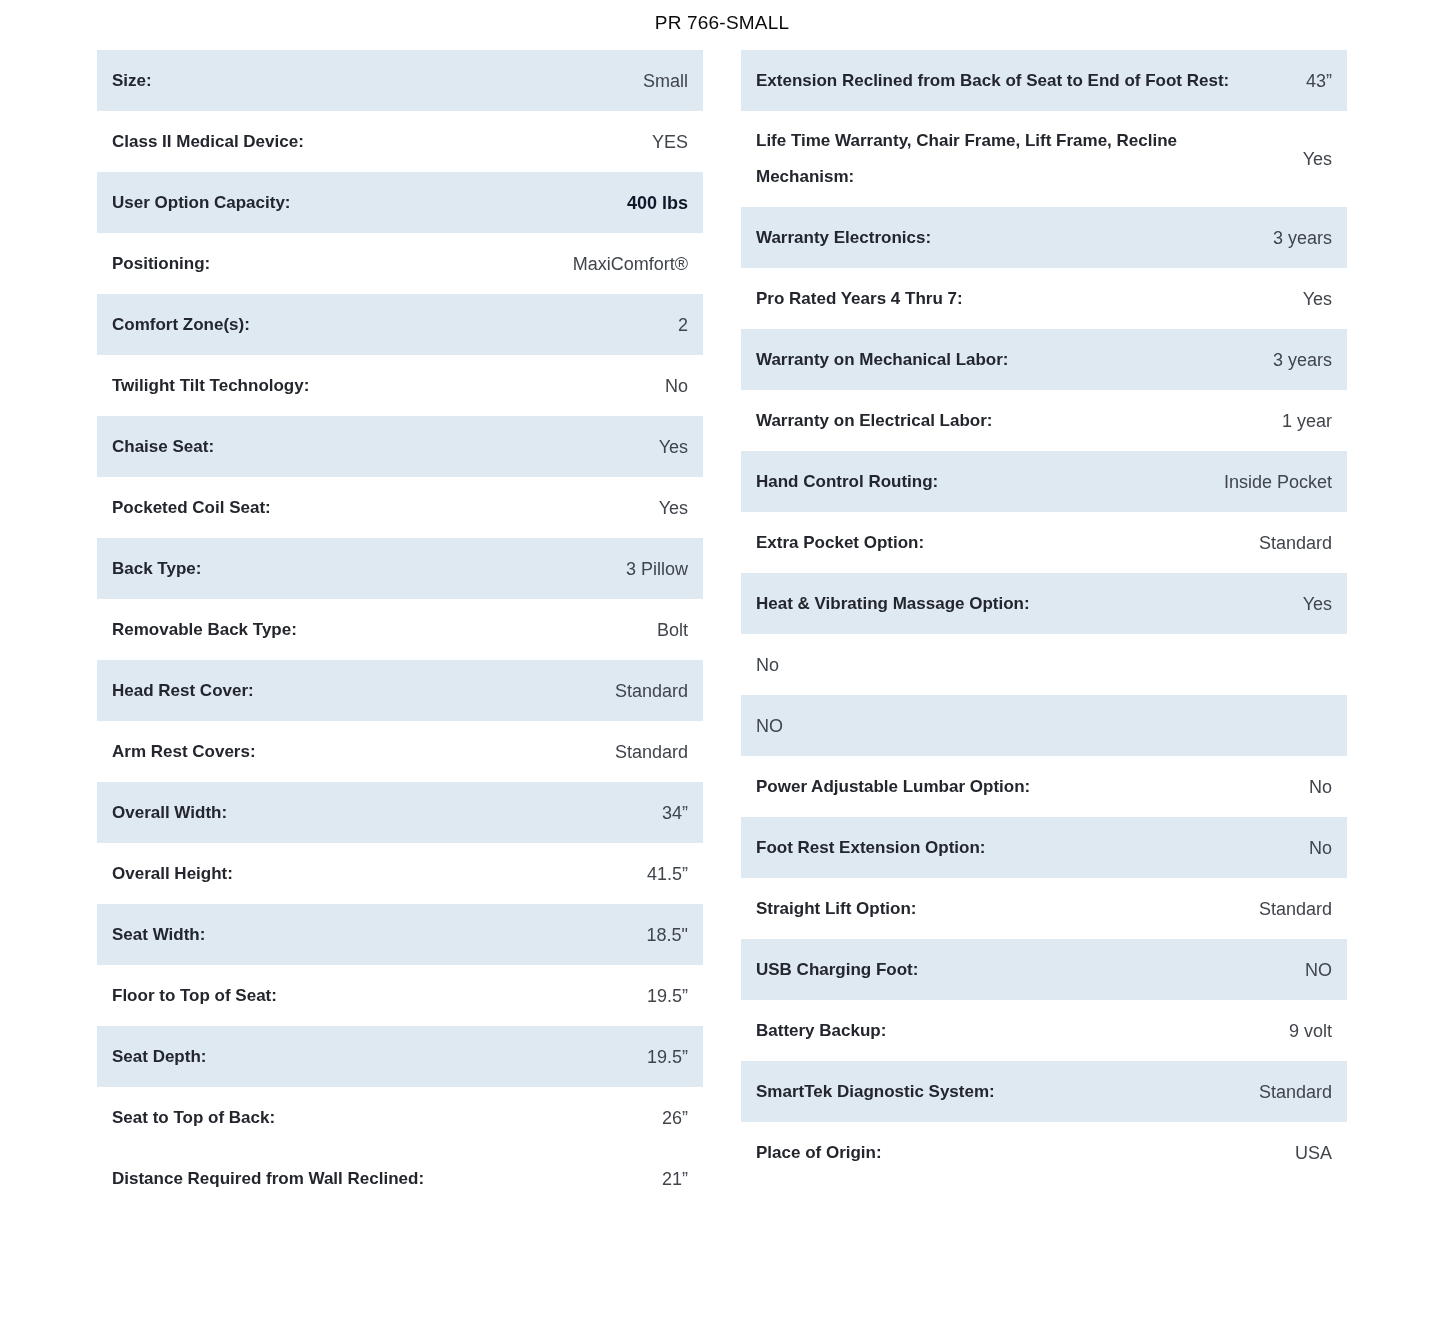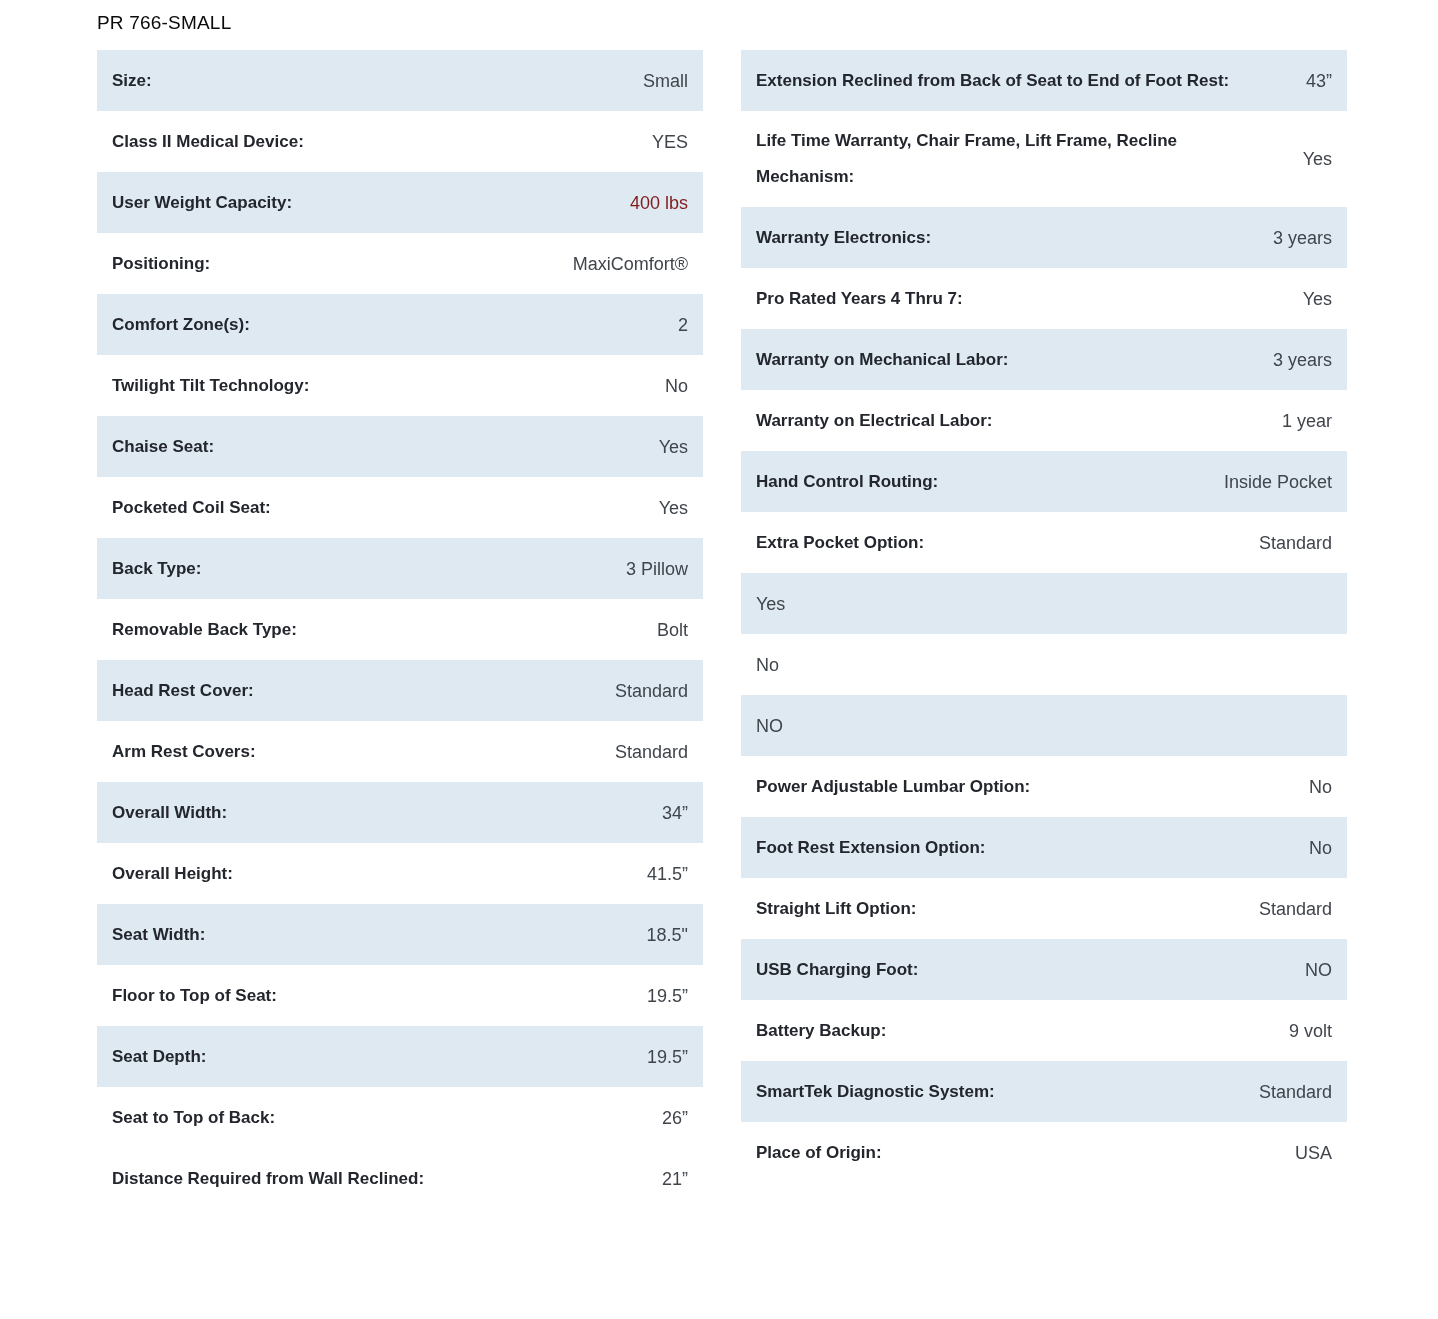--- a/index.html
+++ b/index.html
@@ -8,20 +8,21 @@
     background: #ffffff;
     font-family: "Liberation Sans", "DejaVu Sans", sans-serif;
   }
   .page {
     width: 1438px;
     min-height: 1319px;
     box-sizing: border-box;
     padding: 10px 91px 30px 97px;
   }
   .title {
+    text-align: center;
     font-size: 19px;
     color: #0b0b0b;
     letter-spacing: 0.2px;
     margin: 2px 0 16px 0;
   }
   .columns {
     display: flex;
     gap: 38px;
     align-items: flex-start;
   }
@@ -50,40 +51,41 @@
   }
   .value {
     font-size: 18px;
     line-height: 36px;
     color: #40454c;
     text-align: right;
     white-space: nowrap;
     flex-shrink: 0;
   }
   .value.muted {
-    color: #7f1d1d;
+    color: #0f172a;
+    font-weight: bold;
   }
 </style>
 </head>
 <body>
 
 <div class="page">
   <div class="title">PR 766-SMALL</div>
   <div class="columns">
     <div class="col" id="col-left">
         <div class="row shaded">
           <span class="label">Size:</span>
           <span class="value">Small</span>
         </div>
         <div class="row">
           <span class="label">Class II Medical Device:</span>
           <span class="value">YES</span>
         </div>
         <div class="row shaded">
-          <span class="label">User Weight Capacity:</span>
+          <span class="label">User Option Capacity:</span>
           <span class="value muted">400 lbs</span>
         </div>
         <div class="row">
           <span class="label">Positioning:</span>
           <span class="value">MaxiComfort®</span>
         </div>
         <div class="row shaded">
           <span class="label">Comfort Zone(s):</span>
           <span class="value">2</span>
         </div>
@@ -171,20 +173,21 @@
         </div>
         <div class="row shaded">
           <span class="label">Hand Control Routing:</span>
           <span class="value">Inside Pocket</span>
         </div>
         <div class="row">
           <span class="label">Extra Pocket Option:</span>
           <span class="value">Standard</span>
         </div>
         <div class="row shaded">
+          <span class="label">Heat &amp; Vibrating Massage Option:</span>
           <span class="value">Yes</span>
         </div>
         <div class="row">
           <span class="value">No</span>
         </div>
         <div class="row shaded">
           <span class="value">NO</span>
         </div>
         <div class="row">
           <span class="label">Power Adjustable Lumbar Option:</span>

